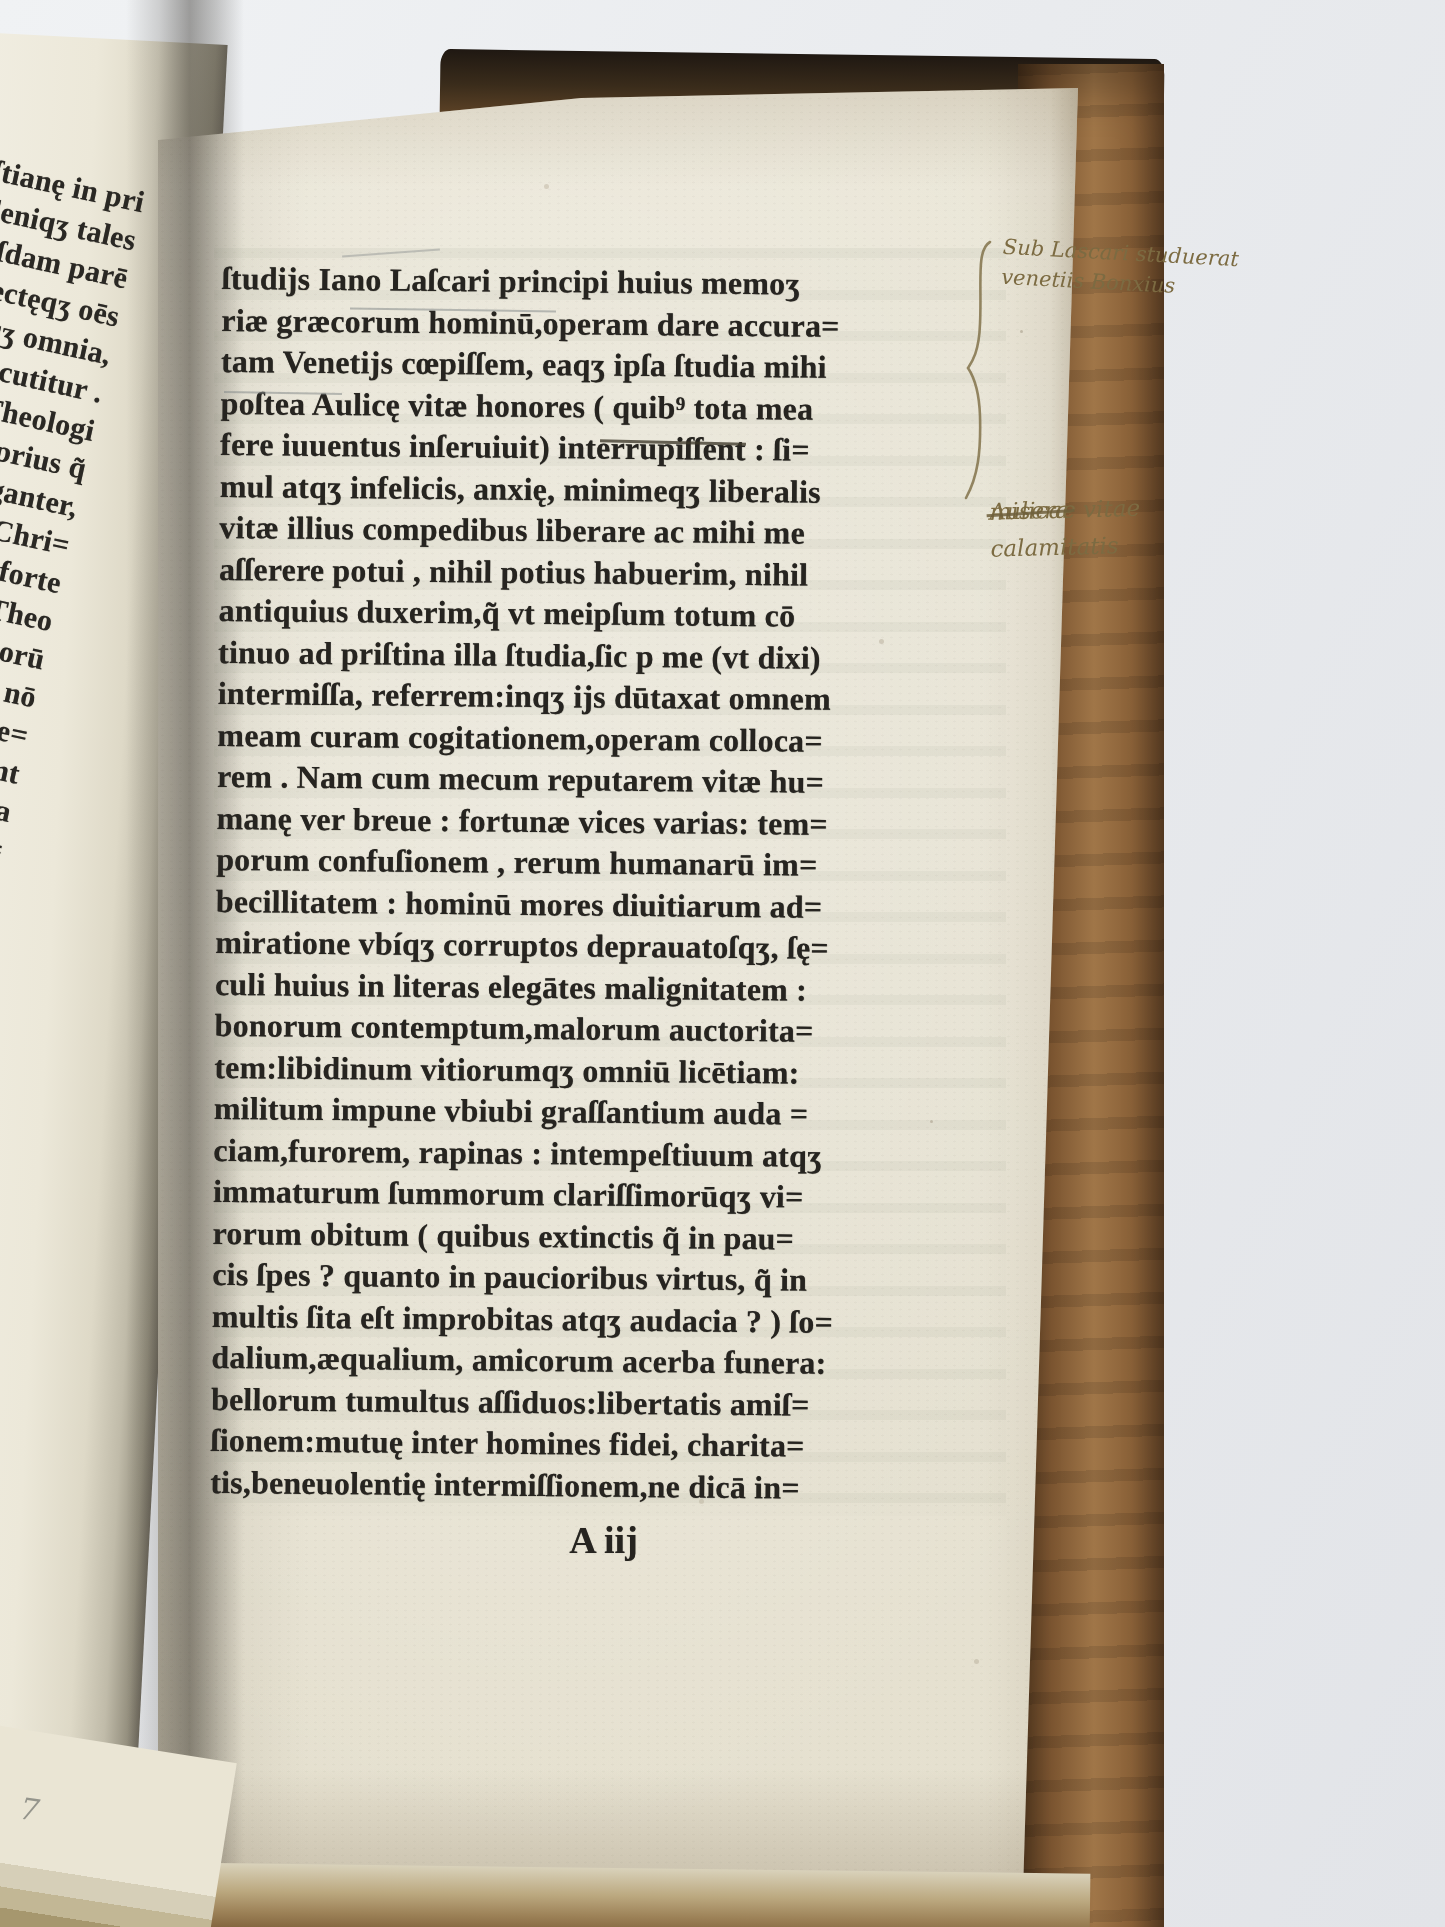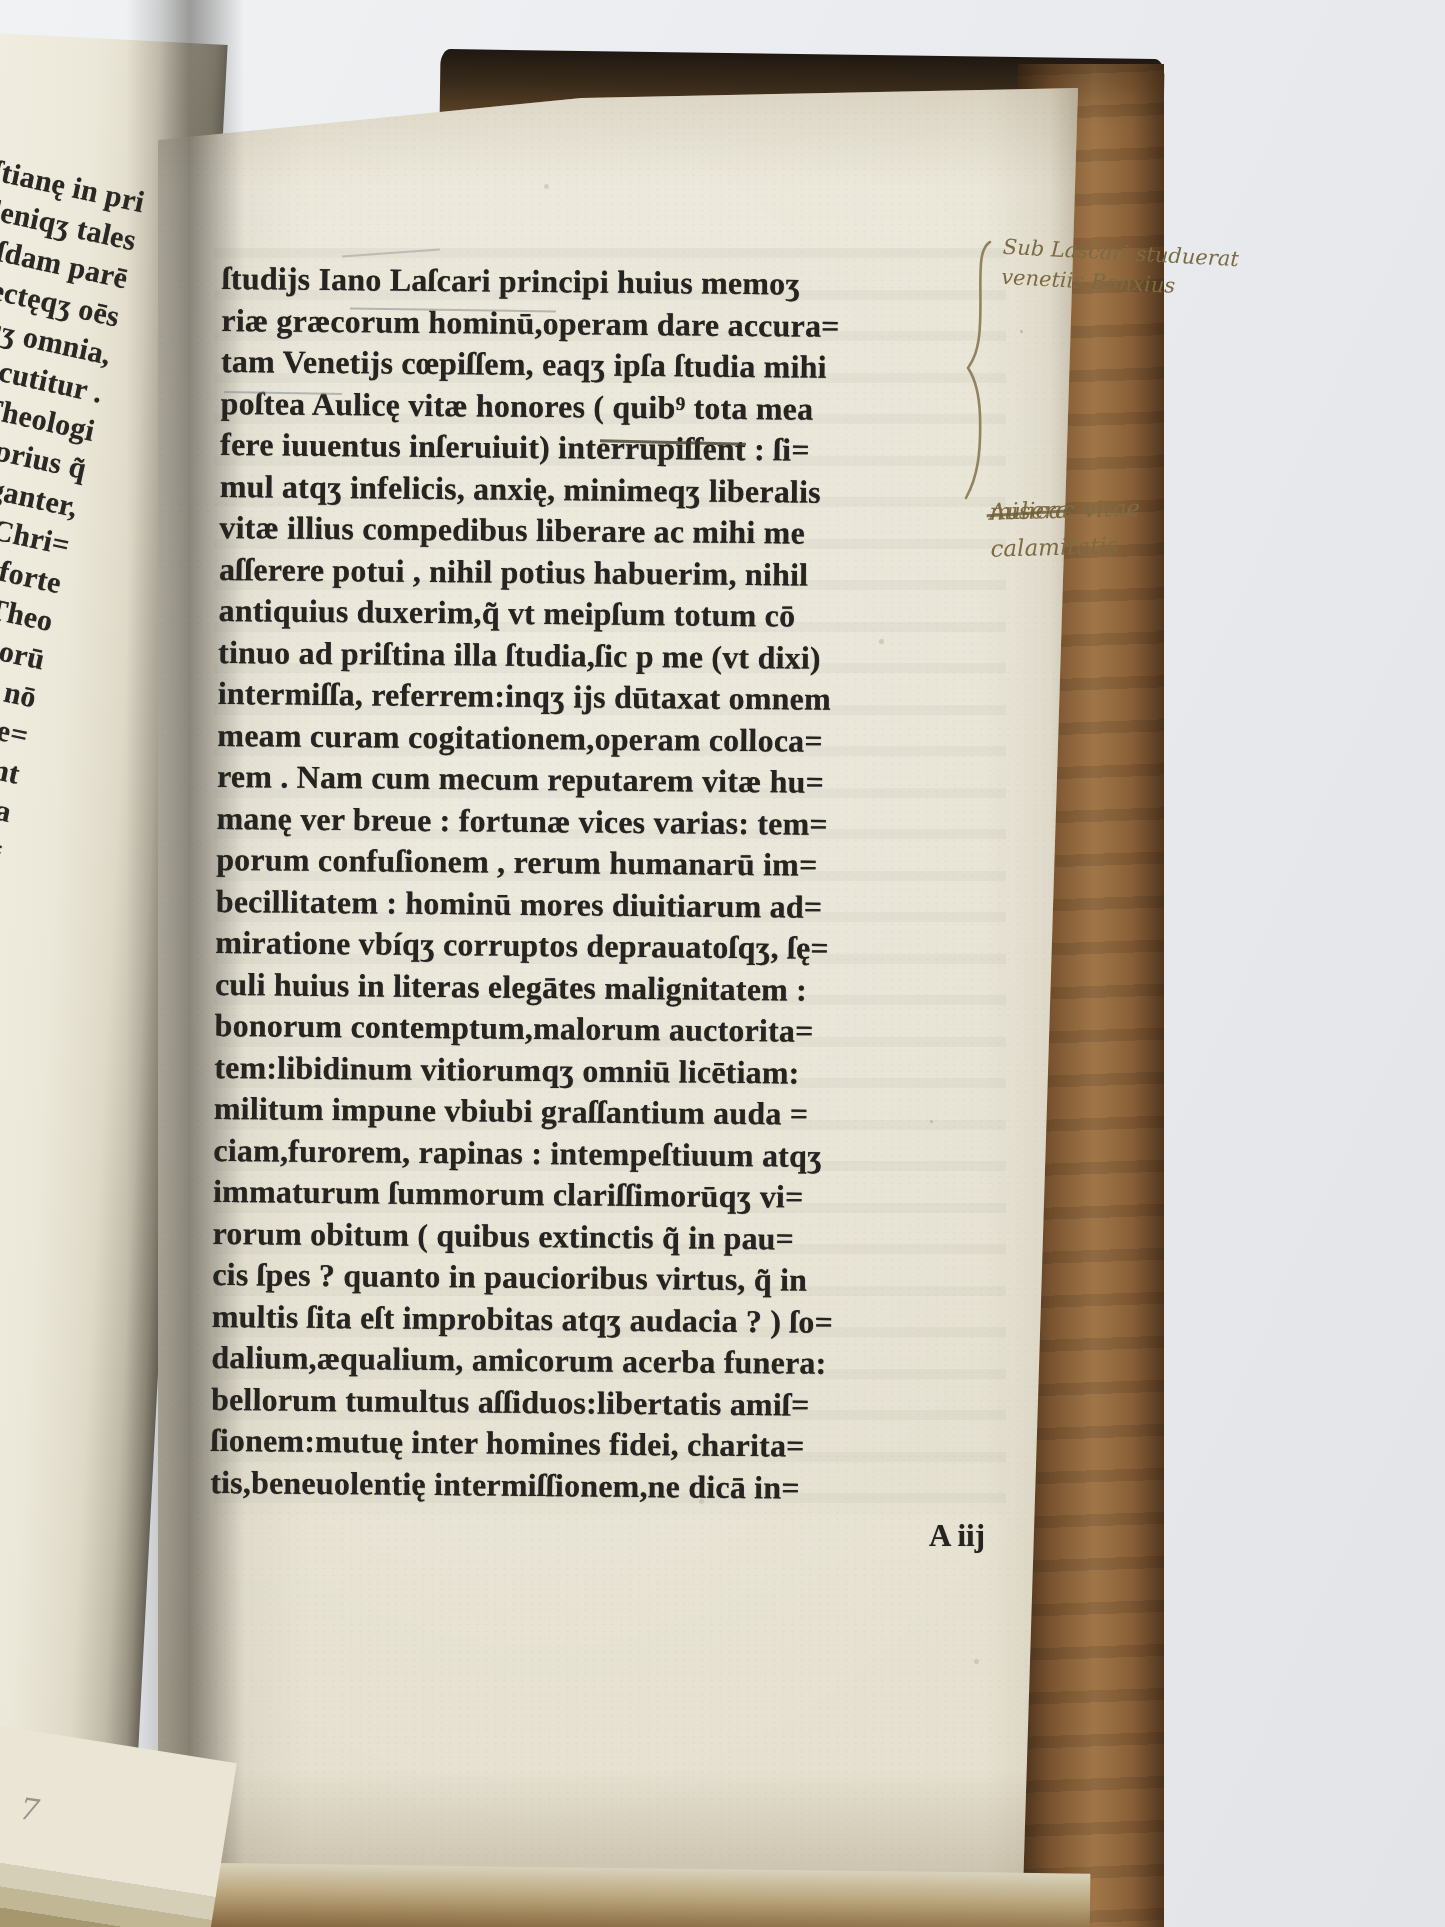--- a/index.html
+++ b/index.html
@@ -74,22 +74,22 @@
   }
   
   .textblock{
     left:222px;top:258px;width:763px;transform:rotate(0.55deg);transform-origin:0 0;
     color:#262420;font-size:32px;line-height:41.5px;font-weight:600;letter-spacing:.2px;
     text-shadow:0 0 .7px rgba(38,35,28,.55),.4px .5px 0 rgba(38,35,28,.16);
   }
   .line{position:static;display:block;text-align:justify;height:41.5px;white-space:nowrap;}
   .line::after{content:"";display:inline-block;width:100%;}
   .signature{
-    left:222px;top:1518px;width:763px;text-align:right;
-    color:#262420;font-size:31px;font-weight:600;
+    left:222px;top:1518px;width:763px;text-align:center;
+    color:#262420;font-size:38px;font-weight:600;
     text-shadow:0 0 .7px rgba(38,35,28,.55);
   }
   
   .note{color:#7c6b42;font-style:italic;font-family:"DejaVu Serif","Liberation Serif",serif;}
   .note div{position:static;display:block;white-space:nowrap;}
   .note1{left:1002px;top:238px;font-size:21px;line-height:30px;transform:rotate(3deg);}
   .note2{left:990px;top:492px;font-size:23px;line-height:37px;transform:rotate(-1.5deg);}
   .struck{position:relative;font-style:italic;}
   .struck::after{content:"";position:absolute;left:-3px;right:-6px;top:52%;height:3px;
     background:rgba(110,95,60,.85);transform:rotate(-2deg);}

